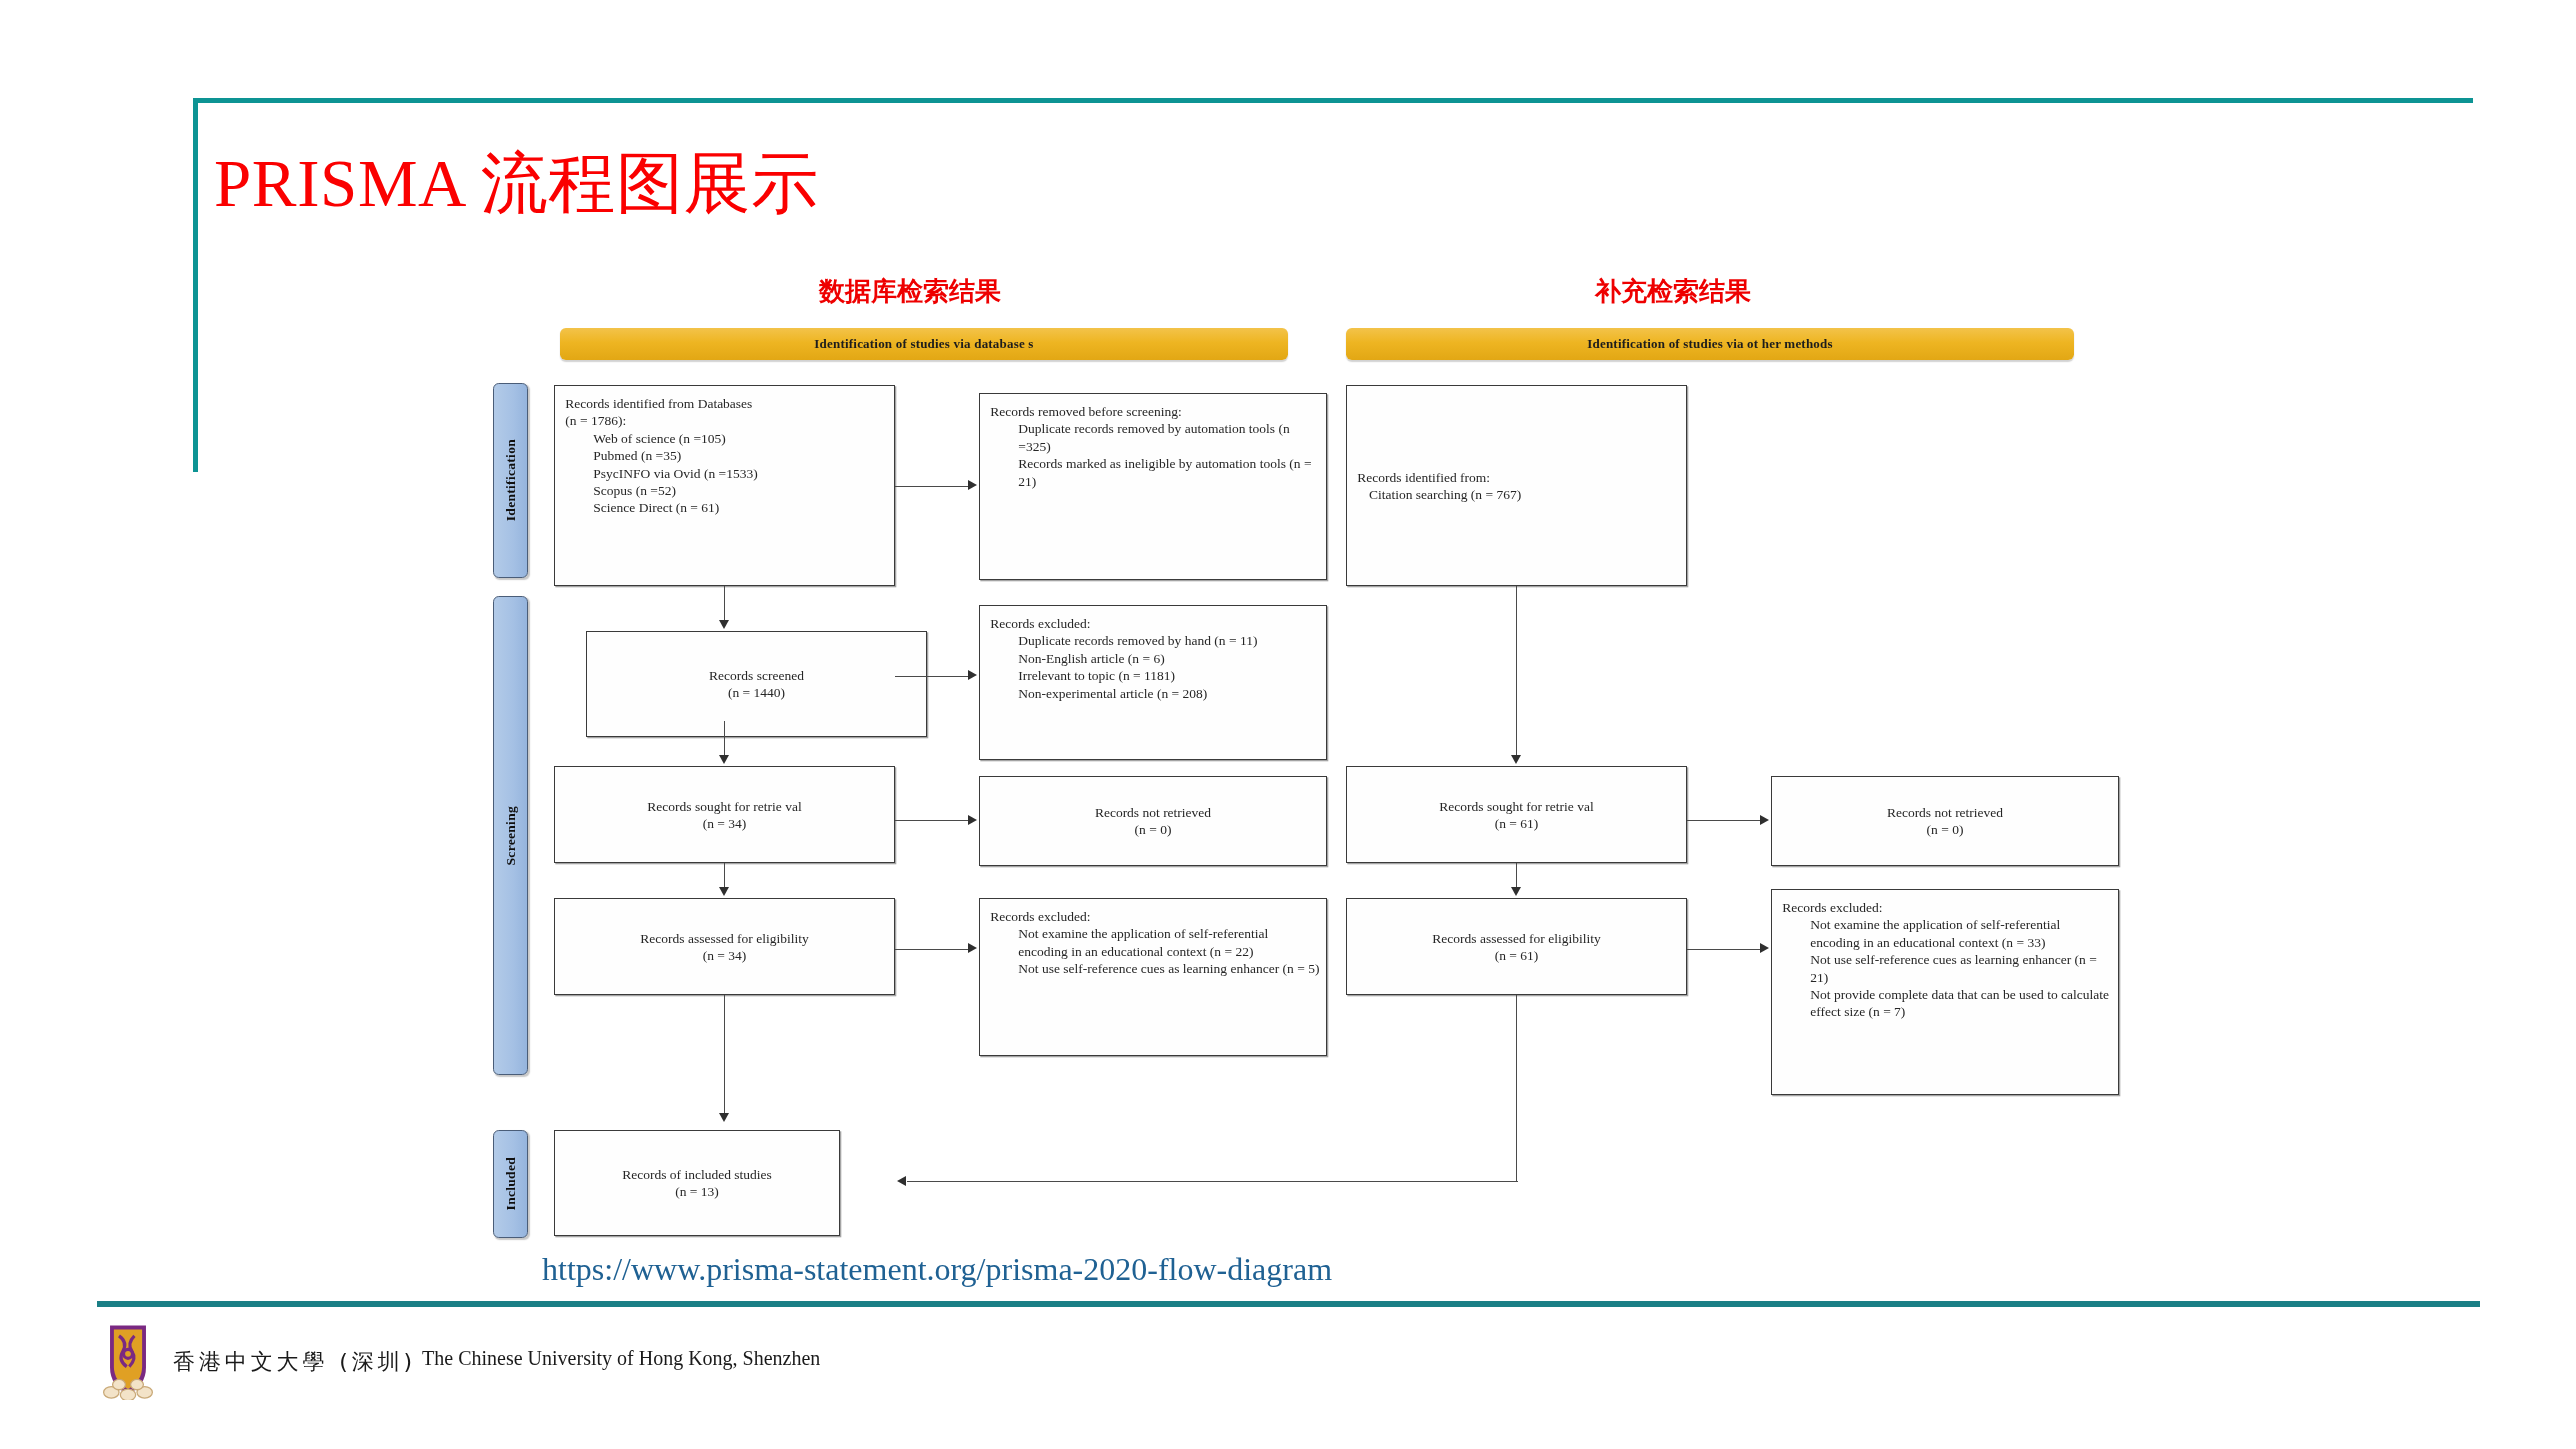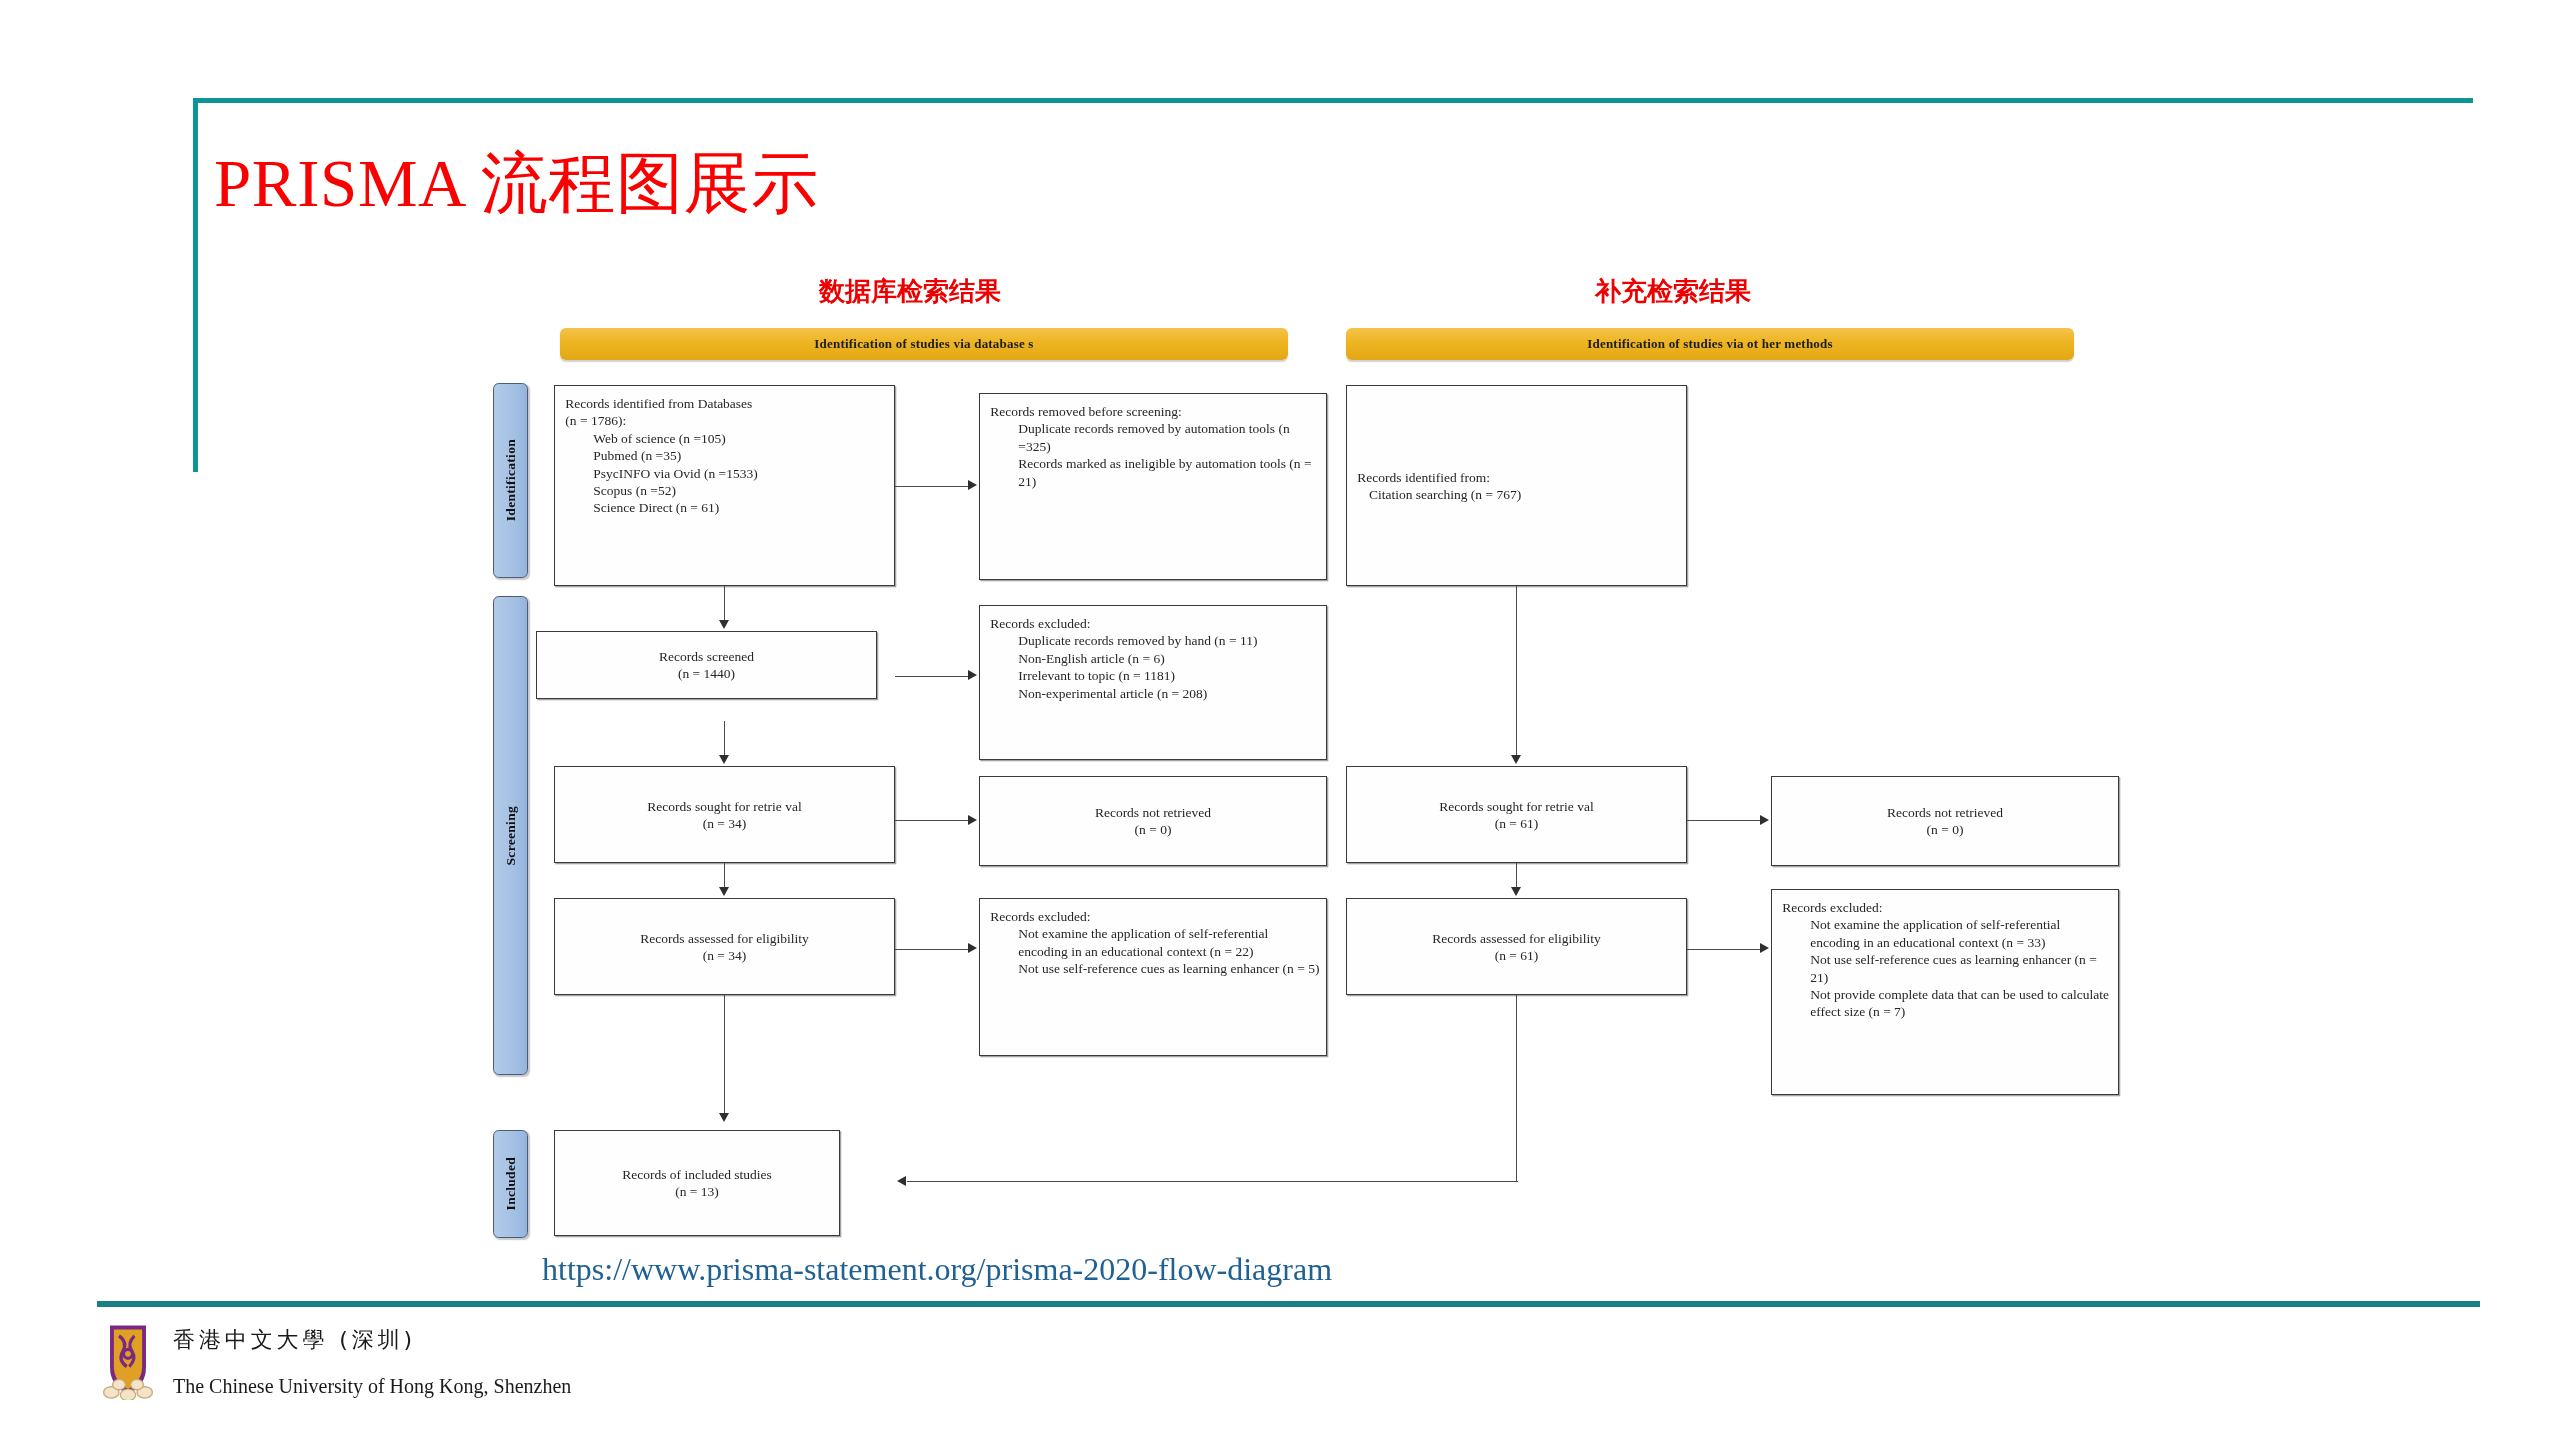--- a/index.html
+++ b/index.html
@@ -90,21 +90,21 @@
   .fbox.center .txt{
     left:0; right:0; top:50%; transform:translateY(-50%);
     text-align:center;
   }
   .fbox .txt .ind{ display:block; padding-left:28px; }
   .fbox .txt .ind2{ display:block; padding-left:28px; text-indent:0; }
 
   
   #box-identified     { left:554px;  top:385px;  width:341px; height:201px; }
   #box-removed        { left:979px; top:393px;  width:348px; height:187px; }
-  #box-screened       { left:536px;  top:631px;  width:341px; height:68px; }
+  #box-screened       { left:586px;  top:631px;  width:341px; height:106px; }
   #box-excluded1      { left:979px; top:605px;  width:348px; height:155px; }
   #box-sought-l       { left:554px;  top:766px; width:341px; height:97px; }
   #box-notretr-l      { left:979px; top:776px; width:348px; height:90px; }
   #box-assessed-l     { left:554px;  top:898px; width:341px; height:97px; }
   #box-excluded2      { left:979px; top:898px; width:348px; height:158px; }
   #box-included       { left:554px;  top:1130px; width:286px; height:106px; }
 
   #box-identified-r   { left:1346px; top:385px;  width:341px; height:201px; }
   #box-sought-r       { left:1346px; top:766px; width:341px; height:97px; }
   #box-notretr-r      { left:1771px; top:776px; width:348px; height:90px; }
@@ -140,21 +140,21 @@
     font-size:32px; color:#1f6193;
     font-family:"Liberation Serif", serif; white-space:nowrap;
   }
 
   
   .footer{
     position:absolute; left:97px; top:1323px;
     display:flex; align-items:center; gap:14px;
   }
   .crest{ width:62px; height:77px; position:relative; }
-  .footer-text{ display:flex; flex-direction:column; gap:20px; }
+  .footer-text{ display:flex; flex-direction:row; gap:6px; }
   .footer-cn{
     font-size:22px; color:#1a1a1a; letter-spacing:3.9px;
     font-family:"DejaVu Sans", sans-serif; white-space:nowrap;
   }
   .footer-en{
     font-size:20px; color:#1a1a1a;
     font-family:"Liberation Serif", serif; white-space:nowrap;
   }
 </style>
 </head>

